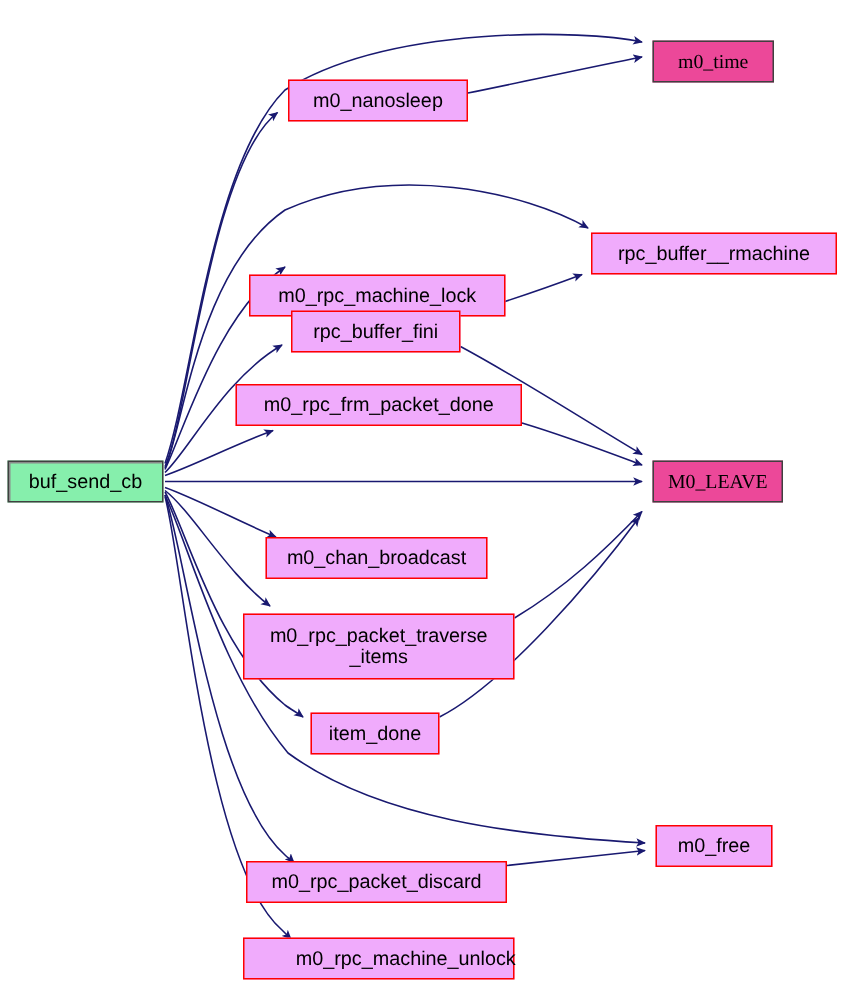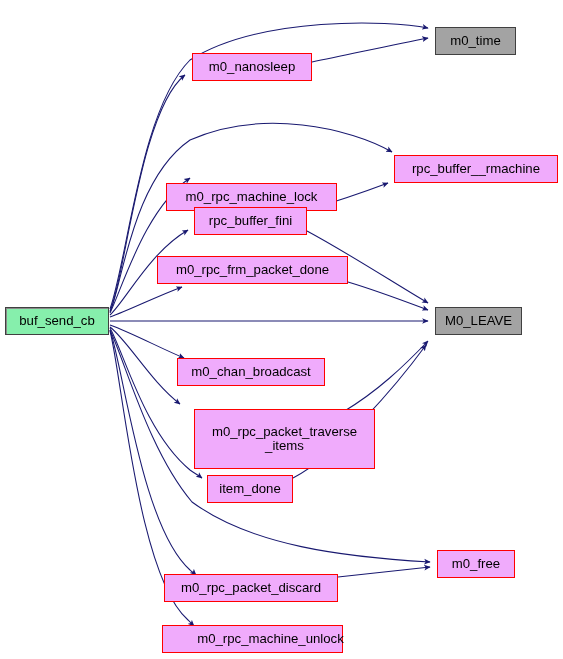--- a/index.html
+++ b/index.html
@@ -35,22 +35,23 @@
     color: #000000;
     white-space: pre;
     letter-spacing: 0px;
   }
   .node-root {
     background: #86efac;
     border: 1px solid #404040;
     box-shadow: 1px 1px 0 0 #8a8a8a inset;
   }
   .node-plain {
-    background: #a3a3a3;
+    background: #ec4899;
     border: 1px solid #404040;
+    font-family: Liberation Serif, serif;
   }
   .node-ref {
     background: #f0abfc;
     border: 1px solid #ff0000;
   }
   .node-label {
     display: block;
   }
 </style>
 </head>
@@ -91,21 +92,21 @@
   <div id="nodes">
       <div class="node node-root" style="left: 5px; top: 307px; width: 104px; height: 28px;"><span class="node-label">buf_send_cb</span></div>
       <div class="node node-plain" style="left: 435px; top: 27px; width: 81px; height: 28px;"><span class="node-label">m0_time</span></div>
       <div class="node node-ref" style="left: 192px; top: 53px; width: 120px; height: 28px;"><span class="node-label">m0_nanosleep</span></div>
       <div class="node node-ref" style="left: 166px; top: 155px; width: 171px; height: 28px; margin-top: 28px;"><span class="node-label">m0_rpc_machine_lock</span></div>
       <div class="node node-ref" style="left: 394px; top: 155px; width: 164px; height: 28px;"><span class="node-label">rpc_buffer__rmachine</span></div>
       <div class="node node-ref" style="left: 194px; top: 207px; width: 113px; height: 28px; text-align: right;"><span class="node-label">rpc_buffer_fini</span></div>
       <div class="node node-ref" style="left: 157px; top: 256px; width: 191px; height: 28px;"><span class="node-label">m0_rpc_frm_packet_done</span></div>
       <div class="node node-plain" style="left: 435px; top: 307px; width: 87px; height: 28px;"><span class="node-label">M0_LEAVE</span></div>
       <div class="node node-ref" style="left: 177px; top: 358px; width: 148px; height: 28px;"><span class="node-label">m0_chan_broadcast</span></div>
-      <div class="node node-ref" style="left: 162px; top: 409px; width: 181px; height: 60px; margin-left: 32px;"><span class="node-label">m0_rpc_packet_traverse
+      <div class="node node-ref" style="left: 162px; top: 409px; width: 181px; height: 44px;"><span class="node-label">m0_rpc_packet_traverse
 _items</span></div>
       <div class="node node-ref" style="left: 207px; top: 475px; width: 86px; height: 28px;"><span class="node-label">item_done</span></div>
       <div class="node node-ref" style="left: 437px; top: 550px; width: 78px; height: 28px;"><span class="node-label">m0_free</span></div>
       <div class="node node-ref" style="left: 164px; top: 574px; width: 174px; height: 28px;"><span class="node-label">m0_rpc_packet_discard</span></div>
       <div class="node node-ref" style="left: 162px; top: 625px; width: 181px; height: 28px; padding-left: 36px;"><span class="node-label">m0_rpc_machine_unlock</span></div>
     </div>
 
 </div>
 
 </body></html>

